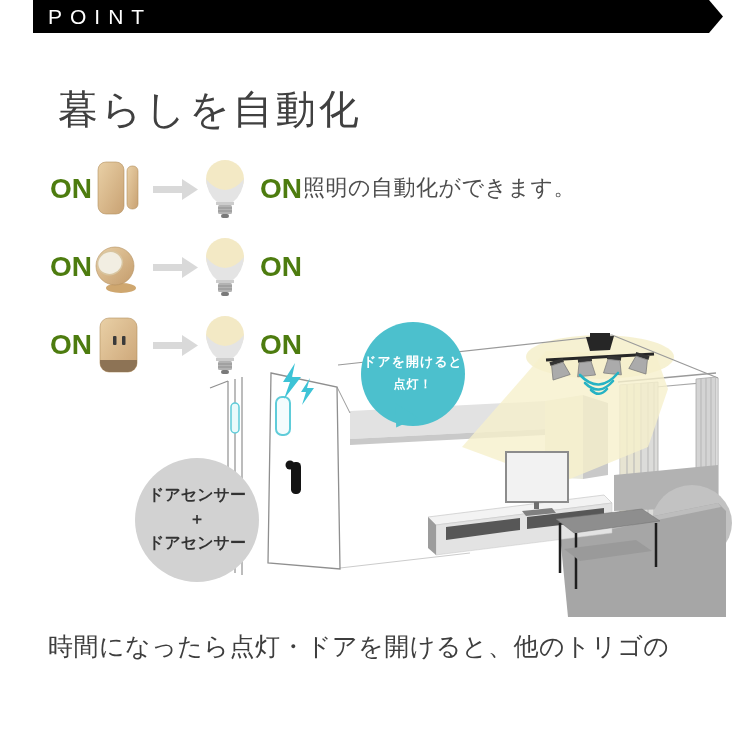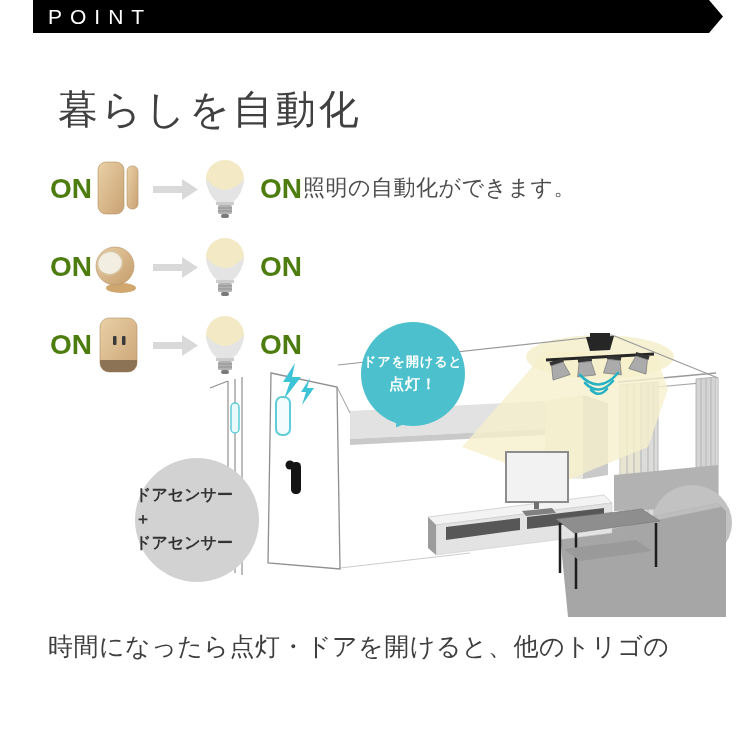--- a/index.html
+++ b/index.html
@@ -51,27 +51,27 @@
     position:absolute;left:361px;top:322px;width:104px;height:104px;
     background:#4cc0cd;border-radius:50%;z-index:4;
     color:#ffffff;text-align:center;font-weight:bold;
   }
   .bubble::after{
     content:"";position:absolute;left:24px;bottom:-15px;width:0;height:0;
     border:13px solid transparent;border-top:20px solid #4cc0cd;
     transform:rotate(32deg);
   }
   .bubble .b1{margin-top:29px;font-size:13px;letter-spacing:1px;line-height:22px;}
-  .bubble .b2{font-size:15px;letter-spacing:1px;line-height:22px;}
+  .bubble .b2{font-size:12px;letter-spacing:1px;line-height:22px;}
 
   
   .combo{
     position:absolute;left:135px;top:458px;width:124px;height:124px;
     background:#d2d2d2;border-radius:50%;z-index:5;
-    color:#333333;font-weight:bold;
+    color:#333333;text-align:center;font-weight:bold;
   }
   .combo .c1{margin-top:25px;font-size:16px;line-height:24px;}
   .combo .c2{font-size:16px;line-height:24px;}
   .combo .c3{font-size:16px;line-height:24px;}
 
   
   .footer{
     position:absolute;left:48px;top:626px;
     font-size:25px;color:#3e3e3e;line-height:41px;letter-spacing:0.5px;
   }

